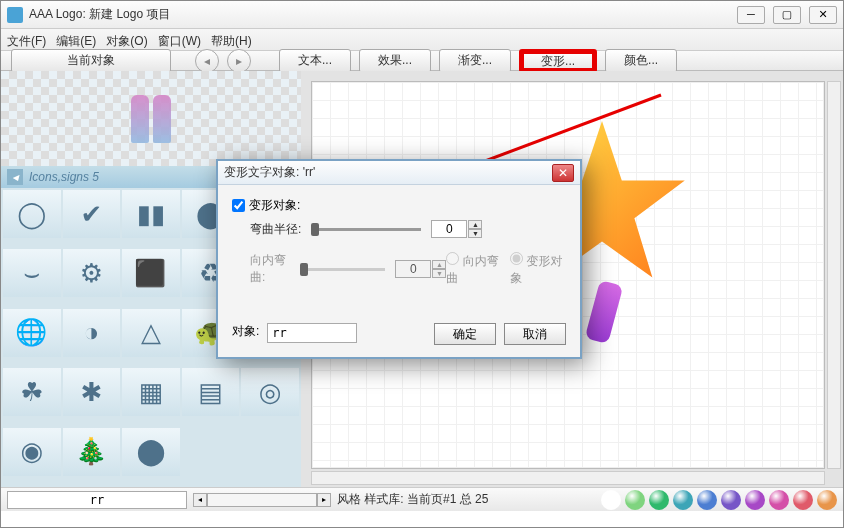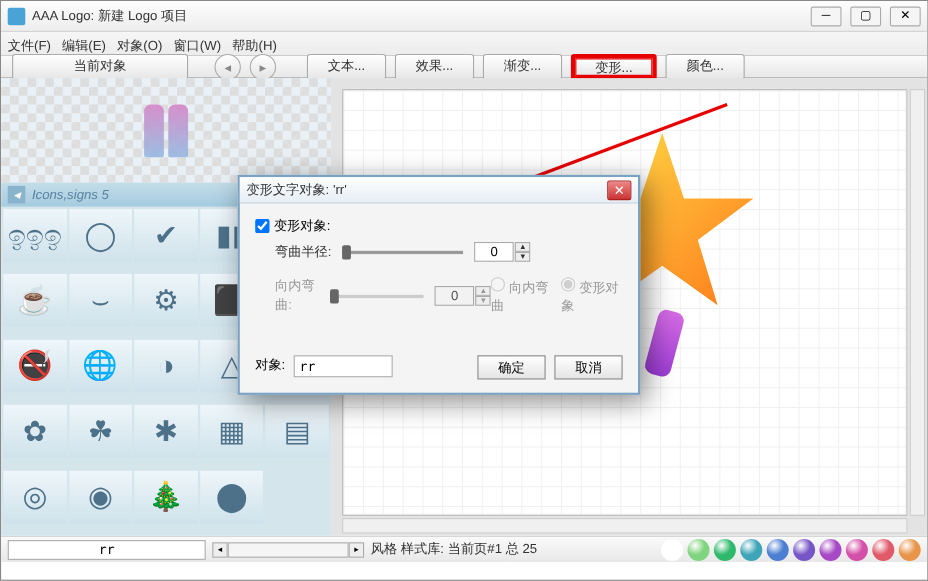--- a/index.html
+++ b/index.html
@@ -101,21 +101,20 @@
       <div class="pp">
           <span></span>
           <span></span>
         </div>
     </div>
     <div class="gallery-head">
       <div class="arrow">◂</div>
       <span>Icons,signs 5</span>
     </div>
     <div class="gallery" id="gallery">
-        <div class="g-cell">ඉඉඉ</div>
         <div class="g-cell">◯</div>
         <div class="g-cell">✔</div>
         <div class="g-cell">▮▮</div>
         <div class="g-cell">⬤</div>
         <div class="g-cell">☕</div>
         <div class="g-cell">⌣</div>
         <div class="g-cell">⚙</div>
         <div class="g-cell">⬛</div>
         <div class="g-cell">♻</div>
         <div class="g-cell">🚭</div>

